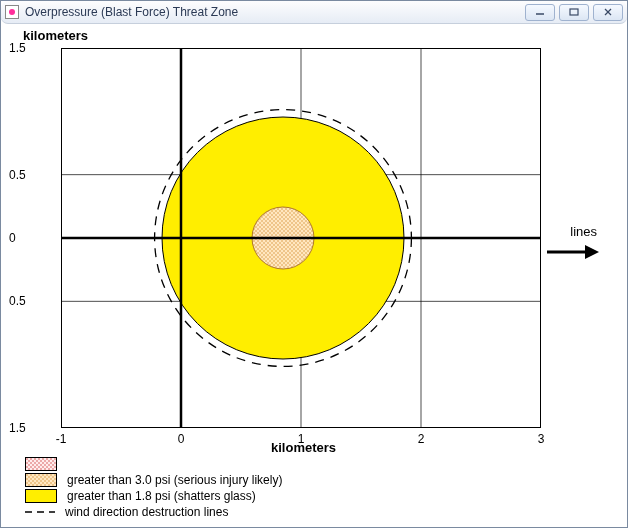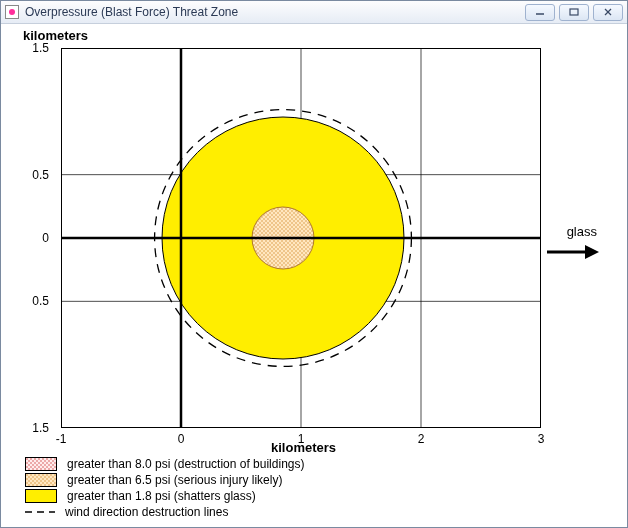--- a/index.html
+++ b/index.html
@@ -21,20 +21,21 @@
     display: flex;
     flex-direction: column;
   }
   .titlebar {
     height: 22px;
     background: linear-gradient(#fdfdfe, #e6ecf5);
     border-bottom: 1px solid #c6cfdc;
     display: flex;
     align-items: center;
     padding: 0 4px;
+    border-radius: 7px;
   }
   .title-icon {
     width: 14px;
     height: 14px;
     margin-right: 6px;
     display: flex;
     align-items: center;
     justify-content: center;
   }
   .title-text {
@@ -88,21 +89,20 @@
     height: 380px;
   }
   .plot-svg {
     width: 480px;
     height: 380px;
   }
   .ytick-label {
     position: absolute;
     right: 6px;
     width: 40px;
-    text-align: right;
     font-size: 12px;
     transform: translateY(-50%);
   }
   .xtick-label {
     position: absolute;
     top: 2px;
     font-size: 12px;
     transform: translateX(-50%);
   }
   .ytick-area {
@@ -244,42 +244,41 @@
           <circle cx="222" cy="190" r="31" fill="url(#dots-orange)" stroke="#b07a2a" stroke-width="1"></circle>
         </g>
 
         <g stroke="#000" stroke-width="2.5">
           <line x1="120" y1="0" x2="120" y2="380"></line>
           <line x1="0" y1="190" x2="480" y2="190"></line>
         </g>
       </svg>
     </div>
 
-    <div class="wind-label">glass</div>
+    <div class="wind-label">lines</div>
     <svg style="position:absolute; left:544px; top:218px;" width="56" height="20">
       <line x1="2" y1="10" x2="40" y2="10" stroke="#000" stroke-width="3"></line>
       <polygon points="40,3 54,10 40,17" fill="#000"></polygon>
     </svg>
 
     <div class="legend">
       <div class="legend-row">
         <div class="swatch">
           <svg width="30" height="12">
               <rect width="30" height="12" fill="url(#dots-red)"></rect>
             </svg>
         </div>
-        <span>greater than 8.0 psi (destruction of buildings)</span>
       </div>
       <div class="legend-row">
         <div class="swatch">
           <svg width="30" height="12">
               <rect width="30" height="12" fill="url(#dots-orange)"></rect>
             </svg>
         </div>
-        <span>greater than 6.5 psi (serious injury likely)</span>
+        <span>greater than 3.0 psi (serious injury likely)</span>
       </div>
       <div class="legend-row">
         <div class="swatch" style="background:#ffee00"></div>
         <span>greater than 1.8 psi (shatters glass)</span>
       </div>
       <div class="legend-row">
         <div class="swatch-dash">
           <svg width="30" height="12">
               <line x1="0" y1="6" x2="30" y2="6" stroke="#000" stroke-width="1.5" stroke-dasharray="7 5"></line>
             </svg>

